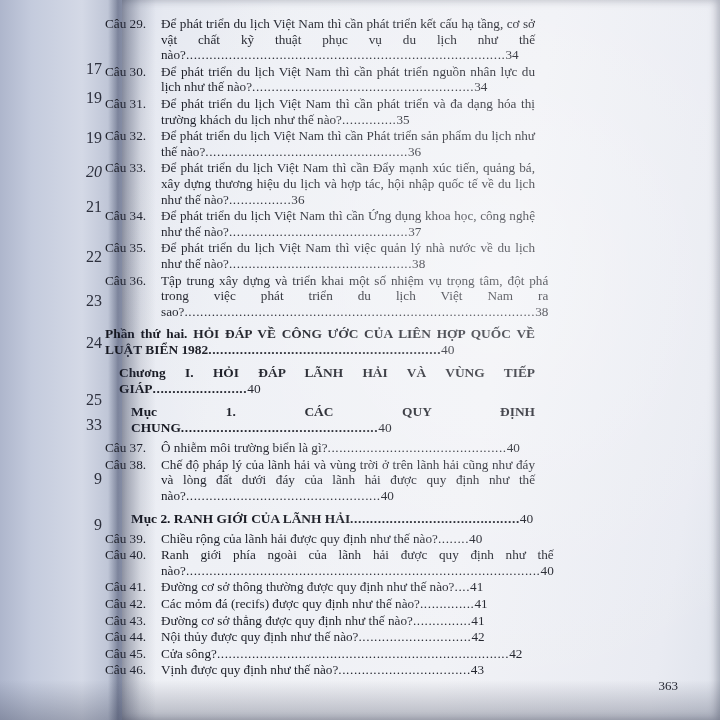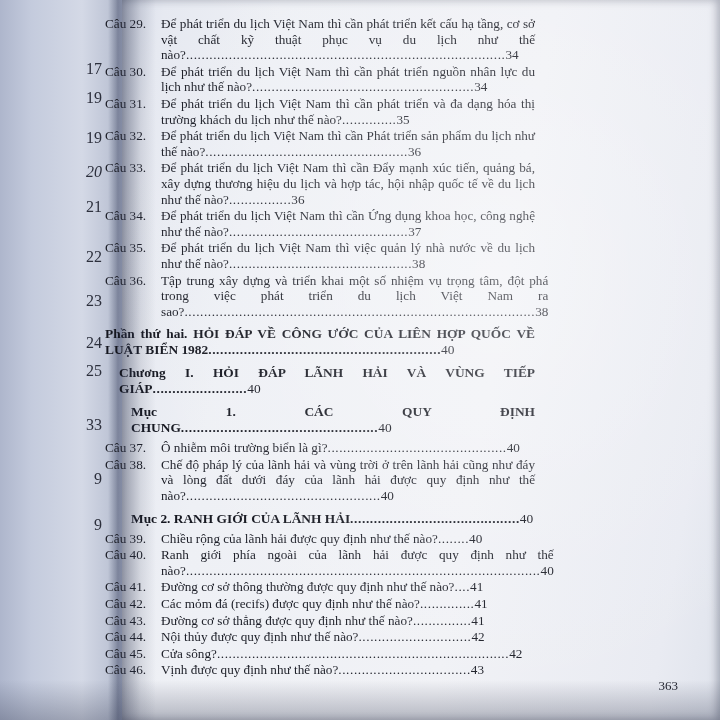--- a/index.html
+++ b/index.html
@@ -147,21 +147,21 @@
 
   <div class="leftnums">
     <div style="top:60px;">17</div>
     <div style="top:89px;">19</div>
     <div style="top:129px;">19</div>
     <div style="top:163px;font-style:italic;">20</div>
     <div style="top:198px;text-align:right;">21</div>
     <div style="top:248px;">22</div>
     <div style="top:292px;">23</div>
     <div style="top:334px;margin-left:46px;">24</div>
-    <div style="top:362px;">25</div>
+    <div style="top:391px;">25</div>
     <div style="top:416px;">33</div>
     <div style="top:470px;">9</div>
     <div style="top:516px;">9</div>
   </div>
 
   <div class="gutter"></div>
 
   <div class="sheet"></div>
 
   <div class="content">

